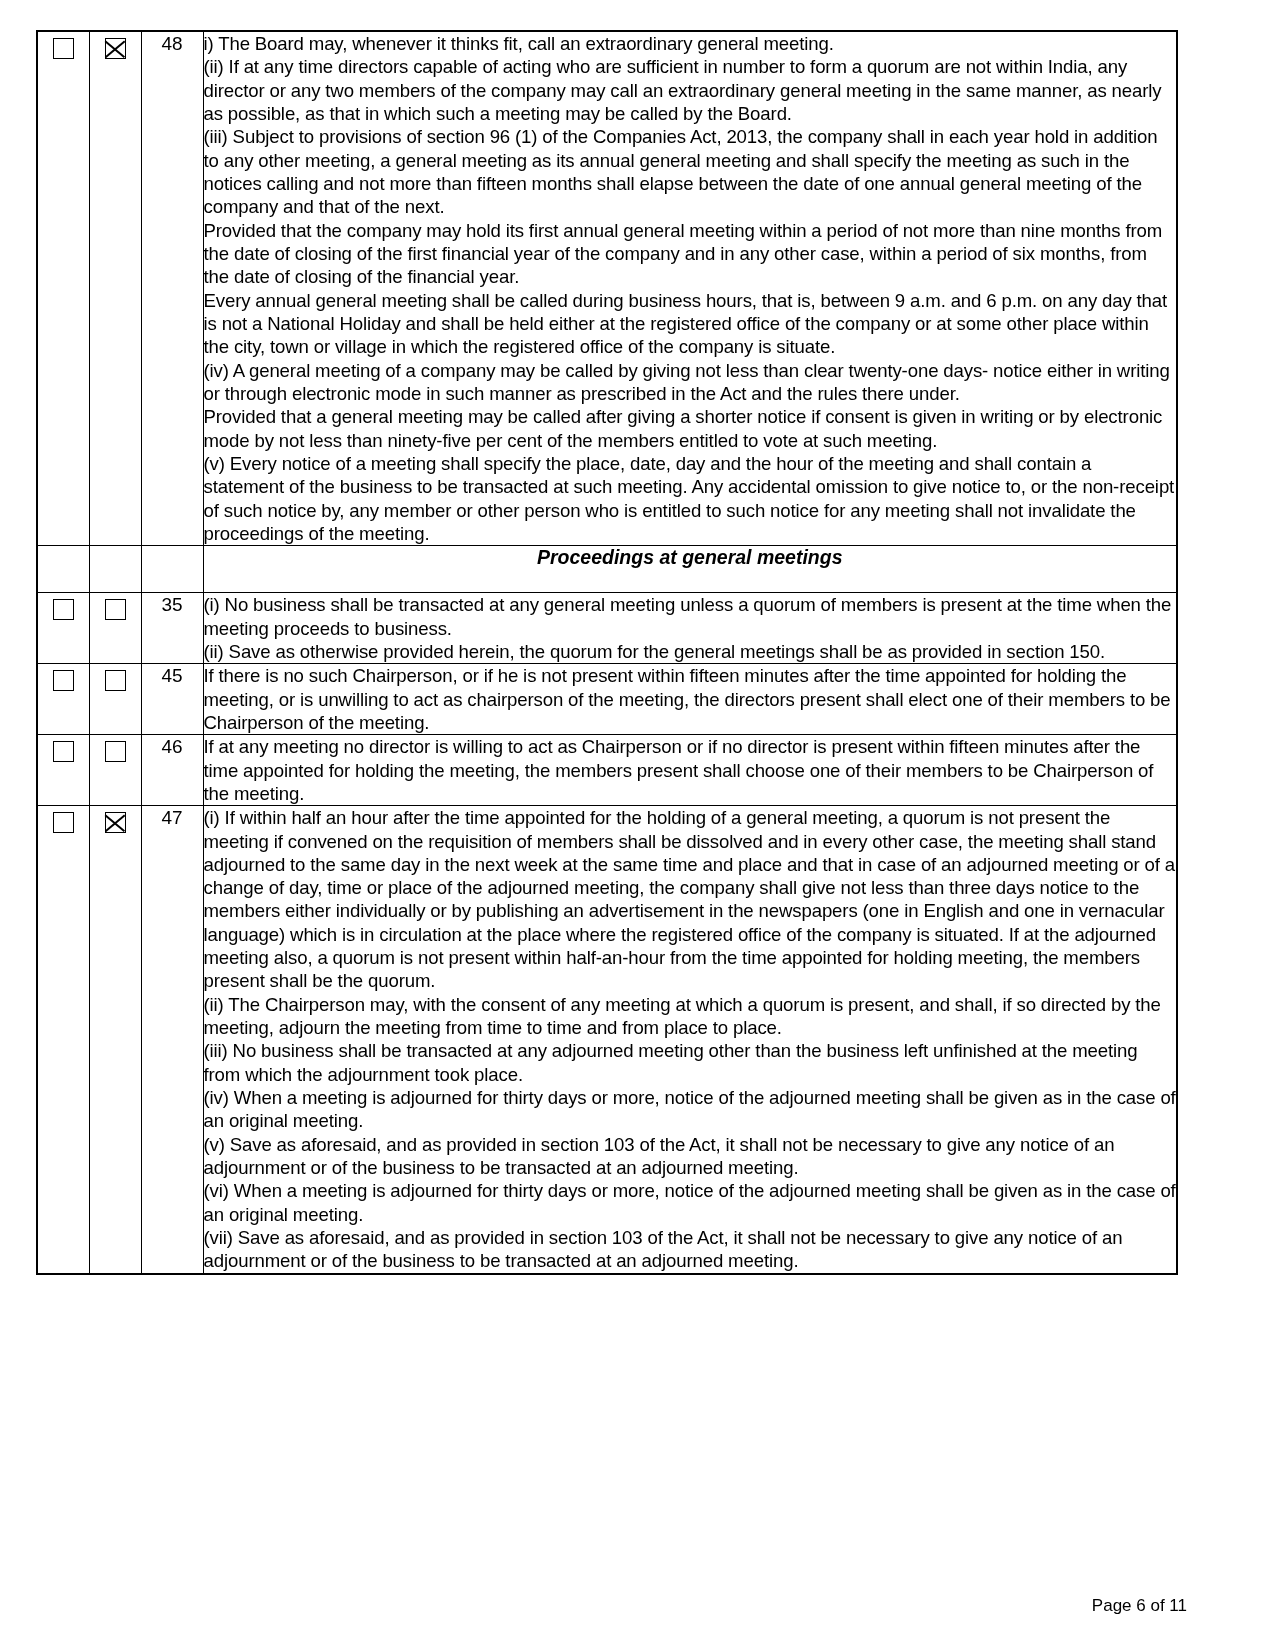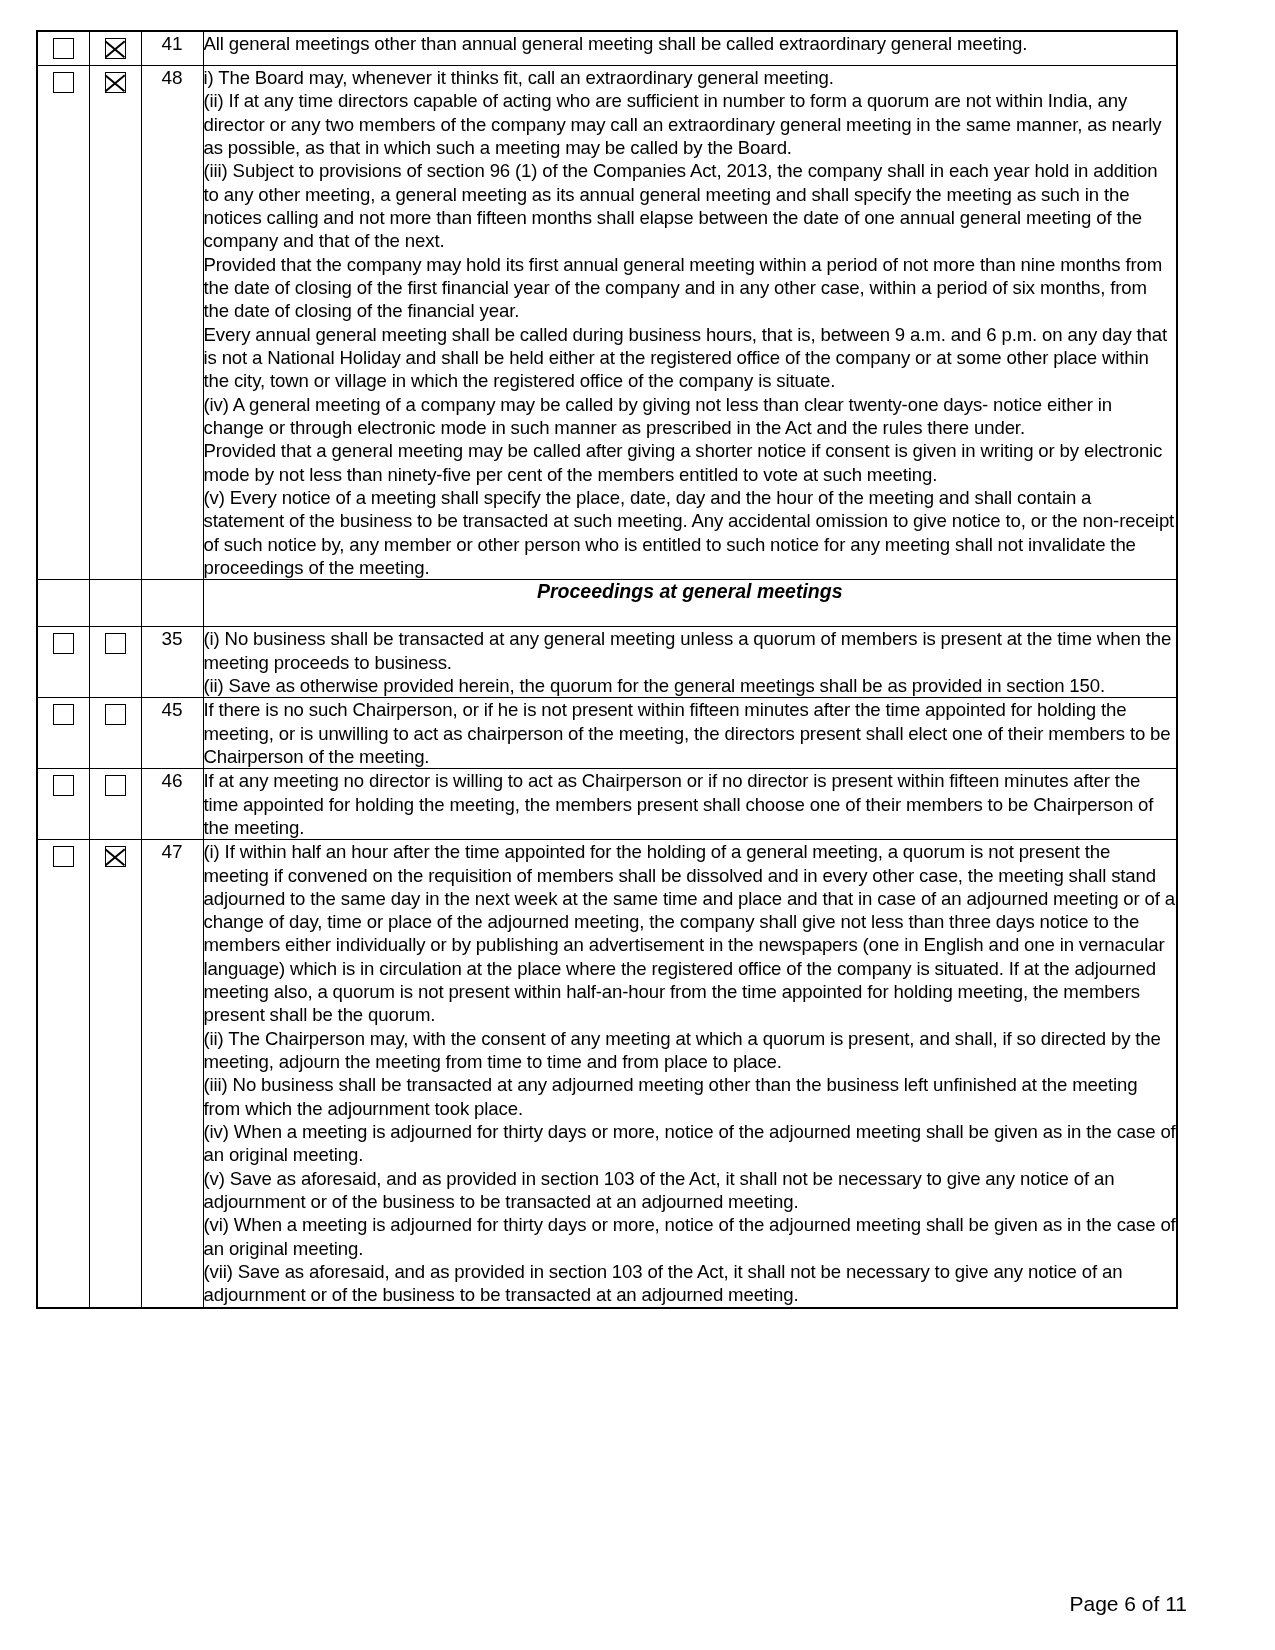--- a/index.html
+++ b/index.html
@@ -95,21 +95,21 @@
     padding: 6px 0 6px 0;
   }
   p.para {
     margin: 0;
     padding: 0;
   }
   .footer {
     position: absolute;
     right: 88px;
     bottom: 34px;
-    font-size: 21px;
+    font-size: 17px;
     text-align: right;
   }
 </style>
 </head>
 <body>
 
 <div class="page">
   <table class="articles">
     <colgroup>
       <col class="c-chk">
@@ -118,40 +118,28 @@
       <col class="c-txt">
     </colgroup>
     <tbody id="tbody">
         <tr>
           <td class="chkcell">
             <span class="chk-wrap"><span class="chk"></span></span>
           </td>
           <td class="chkcell">
             <span class="chk-wrap"><span class="chk checked"></span></span>
           </td>
-          <td class="numcell">41</td>
-          <td class="textcell">
-            <p class="para">All general meetings other than annual general meeting shall be called extraordinary general meeting.</p>
-          </td>
-        </tr>
-        <tr>
-          <td class="chkcell">
-            <span class="chk-wrap"><span class="chk"></span></span>
-          </td>
-          <td class="chkcell">
-            <span class="chk-wrap"><span class="chk checked"></span></span>
-          </td>
           <td class="numcell">48</td>
           <td class="textcell">
             <p class="para">i) The Board may, whenever it thinks fit, call an extraordinary general meeting.</p>
             <p class="para">(ii) If at any time directors capable of acting who are sufficient in number to form a quorum are not within India, any director or any two members of the company may call an extraordinary general meeting in the same manner, as nearly as possible, as that in which such a meeting may be called by the Board.</p>
             <p class="para">(iii) Subject to provisions of section 96 (1) of the Companies Act, 2013, the company shall in each year hold in addition to any other meeting, a general meeting as its annual general meeting and shall specify the meeting as such in the notices calling and not more than fifteen months shall elapse between the date of one annual general meeting of the company and that of the next.</p>
             <p class="para">Provided that the company may hold its first annual general meeting within a period of not more than nine months from the date of closing of the first financial year of the company and in any other case, within a period of six months, from the date of closing of the financial year.</p>
             <p class="para">Every annual general meeting shall be called during business hours, that is, between 9 a.m. and 6 p.m. on any day that is not a National Holiday and shall be held either at the registered office of the company or at some other place within the city, town or village in which the registered office of the company is situate.</p>
-            <p class="para">(iv) A general meeting of a company may be called by giving not less than clear twenty-one days- notice either in change or through electronic mode in such manner as prescribed in the Act and the rules there under.</p>
+            <p class="para">(iv) A general meeting of a company may be called by giving not less than clear twenty-one days- notice either in writing or through electronic mode in such manner as prescribed in the Act and the rules there under.</p>
             <p class="para">Provided that a general meeting may be called after giving a shorter notice if consent is given in writing or by electronic mode by not less than ninety-five per cent of the members entitled to vote at such meeting.</p>
             <p class="para">(v) Every notice of a meeting shall specify the place, date, day and the hour of the meeting and shall contain a statement of the business to be transacted at such meeting. Any accidental omission to give notice to, or the non-receipt of such notice by, any member or other person who is entitled to such notice for any meeting shall not invalidate the proceedings of the meeting.</p>
           </td>
         </tr>
         <tr class="row-head">
           <td class="chkcell"></td>
           <td class="chkcell"></td>
           <td class="numcell"></td>
           <td class="headcell">Proceedings at general meetings</td>
         </tr>

